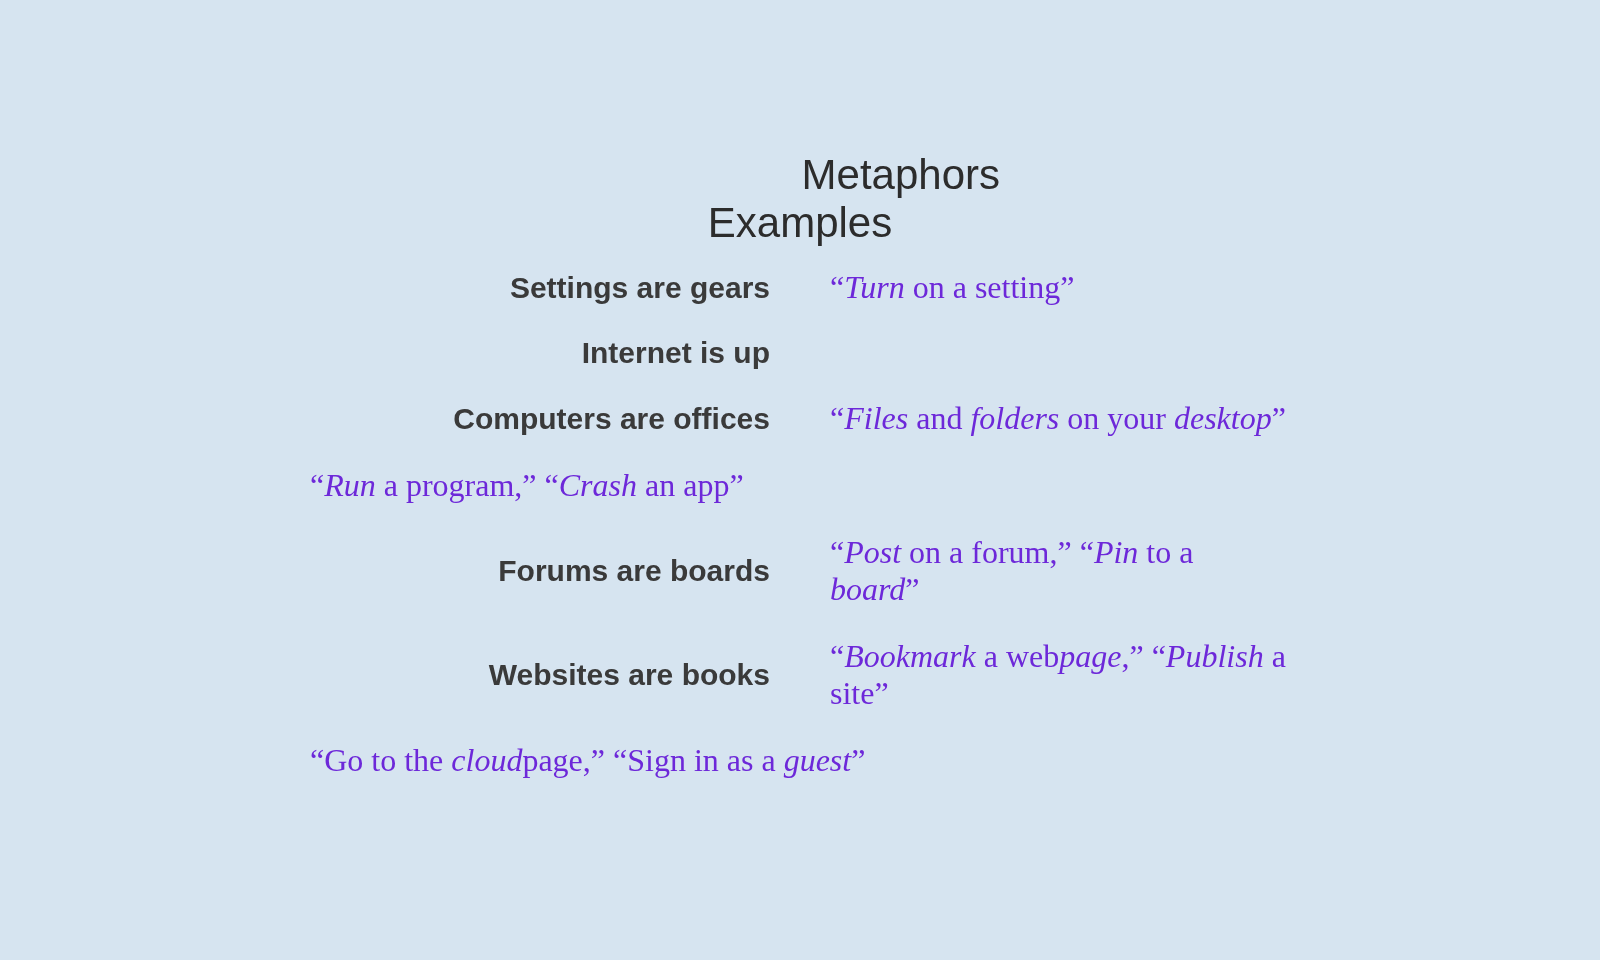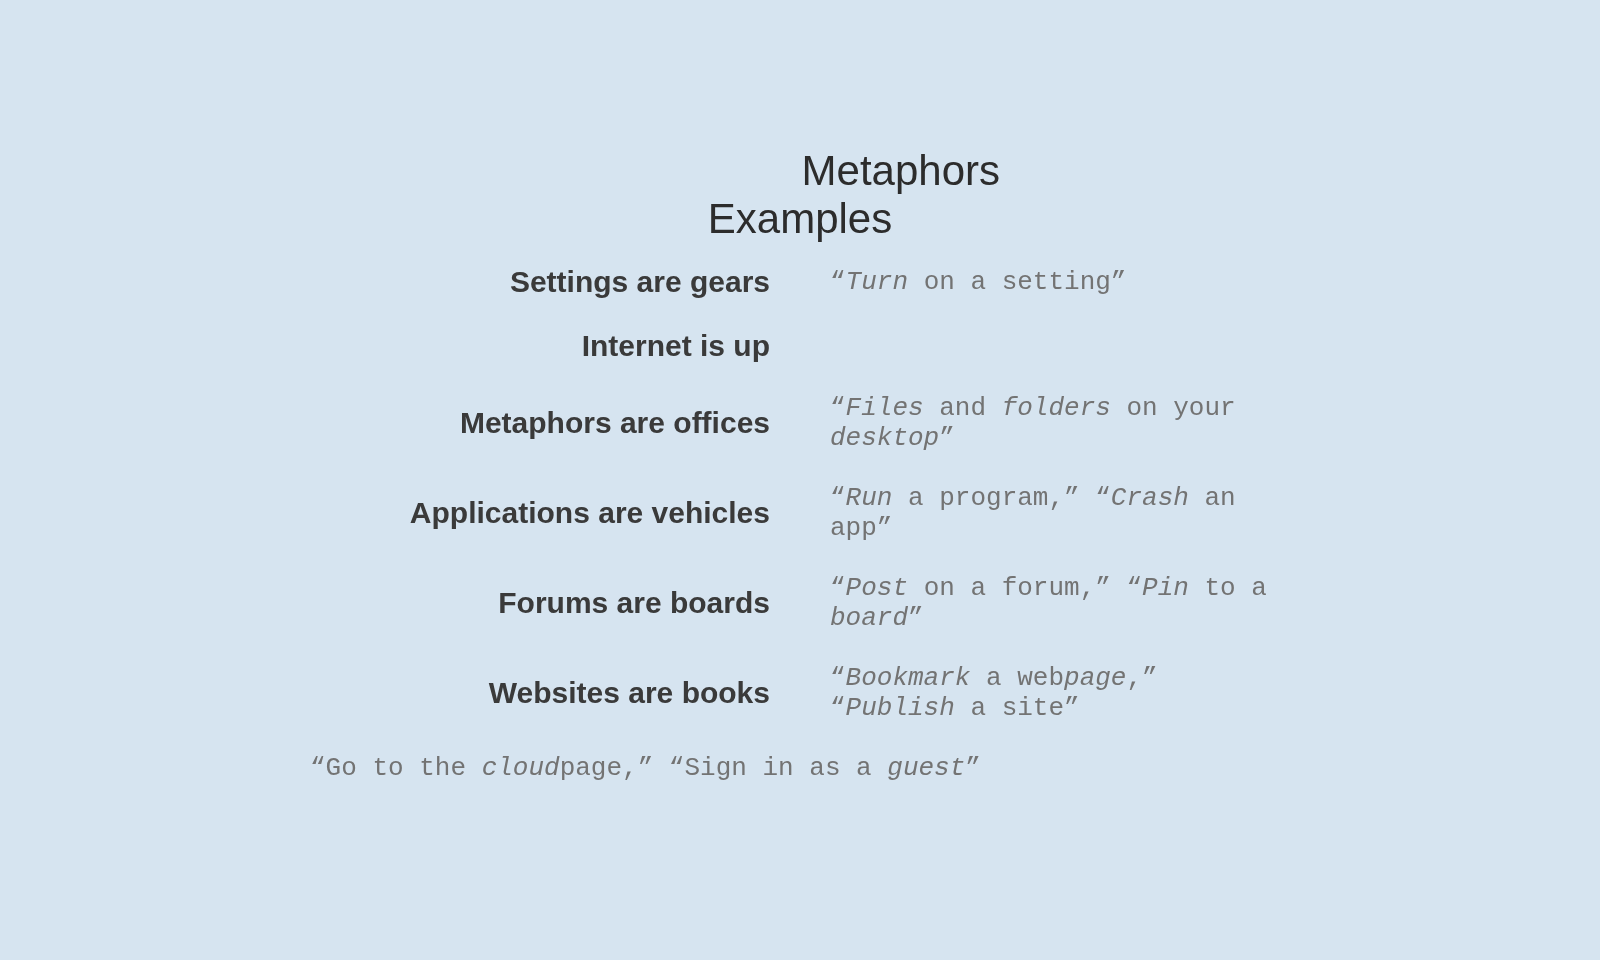--- a/index.html
+++ b/index.html
@@ -65,23 +65,23 @@
       font-size: 30px;
       font-weight: bold;
       color: #3a3a3a;
     }
 
     .example-cell {
       flex: 1;
     }
 
     .example-text {
-      font-family: Liberation Mono, monospace;
-      font-size: 26px;
-      color: #737373;
+      font-family: Liberation Serif, serif;
+      font-size: 32px;
+      color: #6d28d9;
     }
 
     .example-text em {
       font-style: italic;
     }
   </style>
 </head>
 <body>
 
 <div class="container">
@@ -96,25 +96,24 @@
 
   <div id="table-body">
       <div class="data-row">
         <div class="metaphor-cell"><span class="metaphor-text">Settings are gears</span></div>
         <div class="example-cell"><span class="example-text">“<em>Turn</em> on a setting”</span></div>
       </div>
       <div class="data-row">
         <div class="metaphor-cell"><span class="metaphor-text">Internet is up</span></div>
       </div>
       <div class="data-row">
-        <div class="metaphor-cell"><span class="metaphor-text">Metaphors are offices</span></div>
+        <div class="metaphor-cell"><span class="metaphor-text">Computers are offices</span></div>
         <div class="example-cell"><span class="example-text">“<em>Files</em> and <em>folders</em> on your <em>desktop</em>”</span></div>
       </div>
       <div class="data-row">
-        <div class="metaphor-cell"><span class="metaphor-text">Applications are vehicles</span></div>
         <div class="example-cell"><span class="example-text">“<em>Run</em> a program,” “<em>Crash</em> an app”</span></div>
       </div>
       <div class="data-row">
         <div class="metaphor-cell"><span class="metaphor-text">Forums are boards</span></div>
         <div class="example-cell"><span class="example-text">“<em>Post</em> on a forum,” “<em>Pin</em> to a <em>board</em>”</span></div>
       </div>
       <div class="data-row">
         <div class="metaphor-cell"><span class="metaphor-text">Websites are books</span></div>
         <div class="example-cell"><span class="example-text">“<em>Bookmark</em> a web<em>page</em>,” “<em>Publish</em> a site”</span></div>
       </div>

